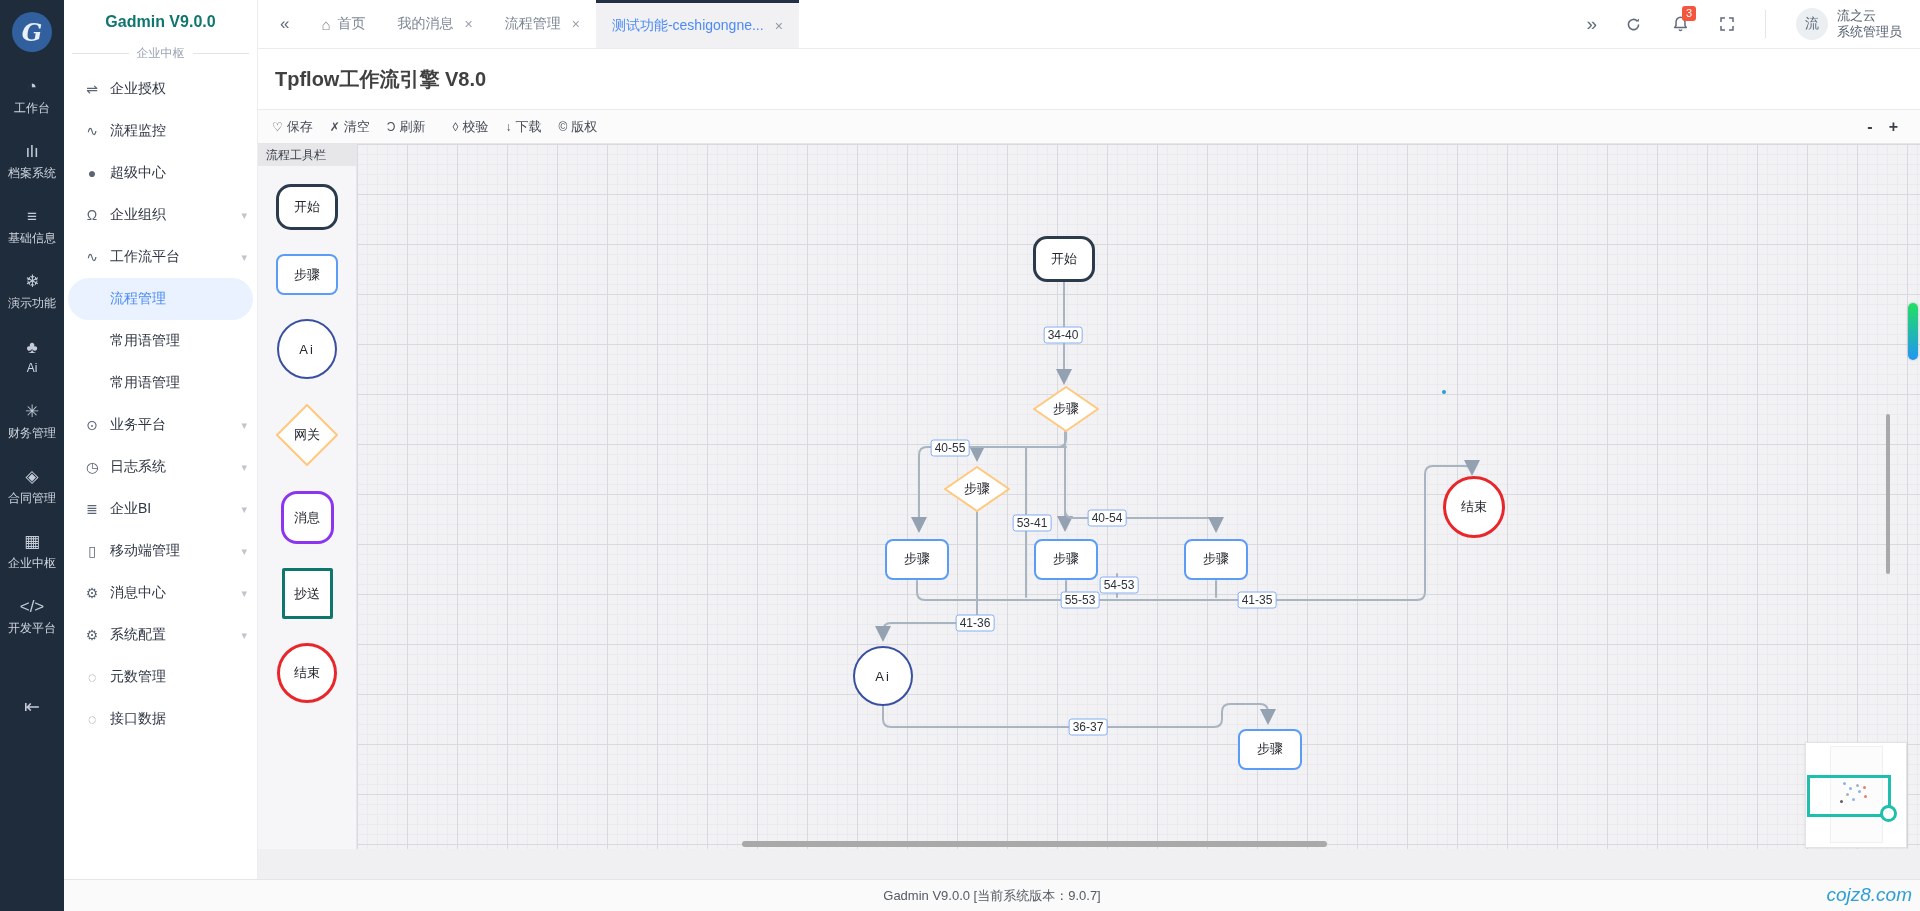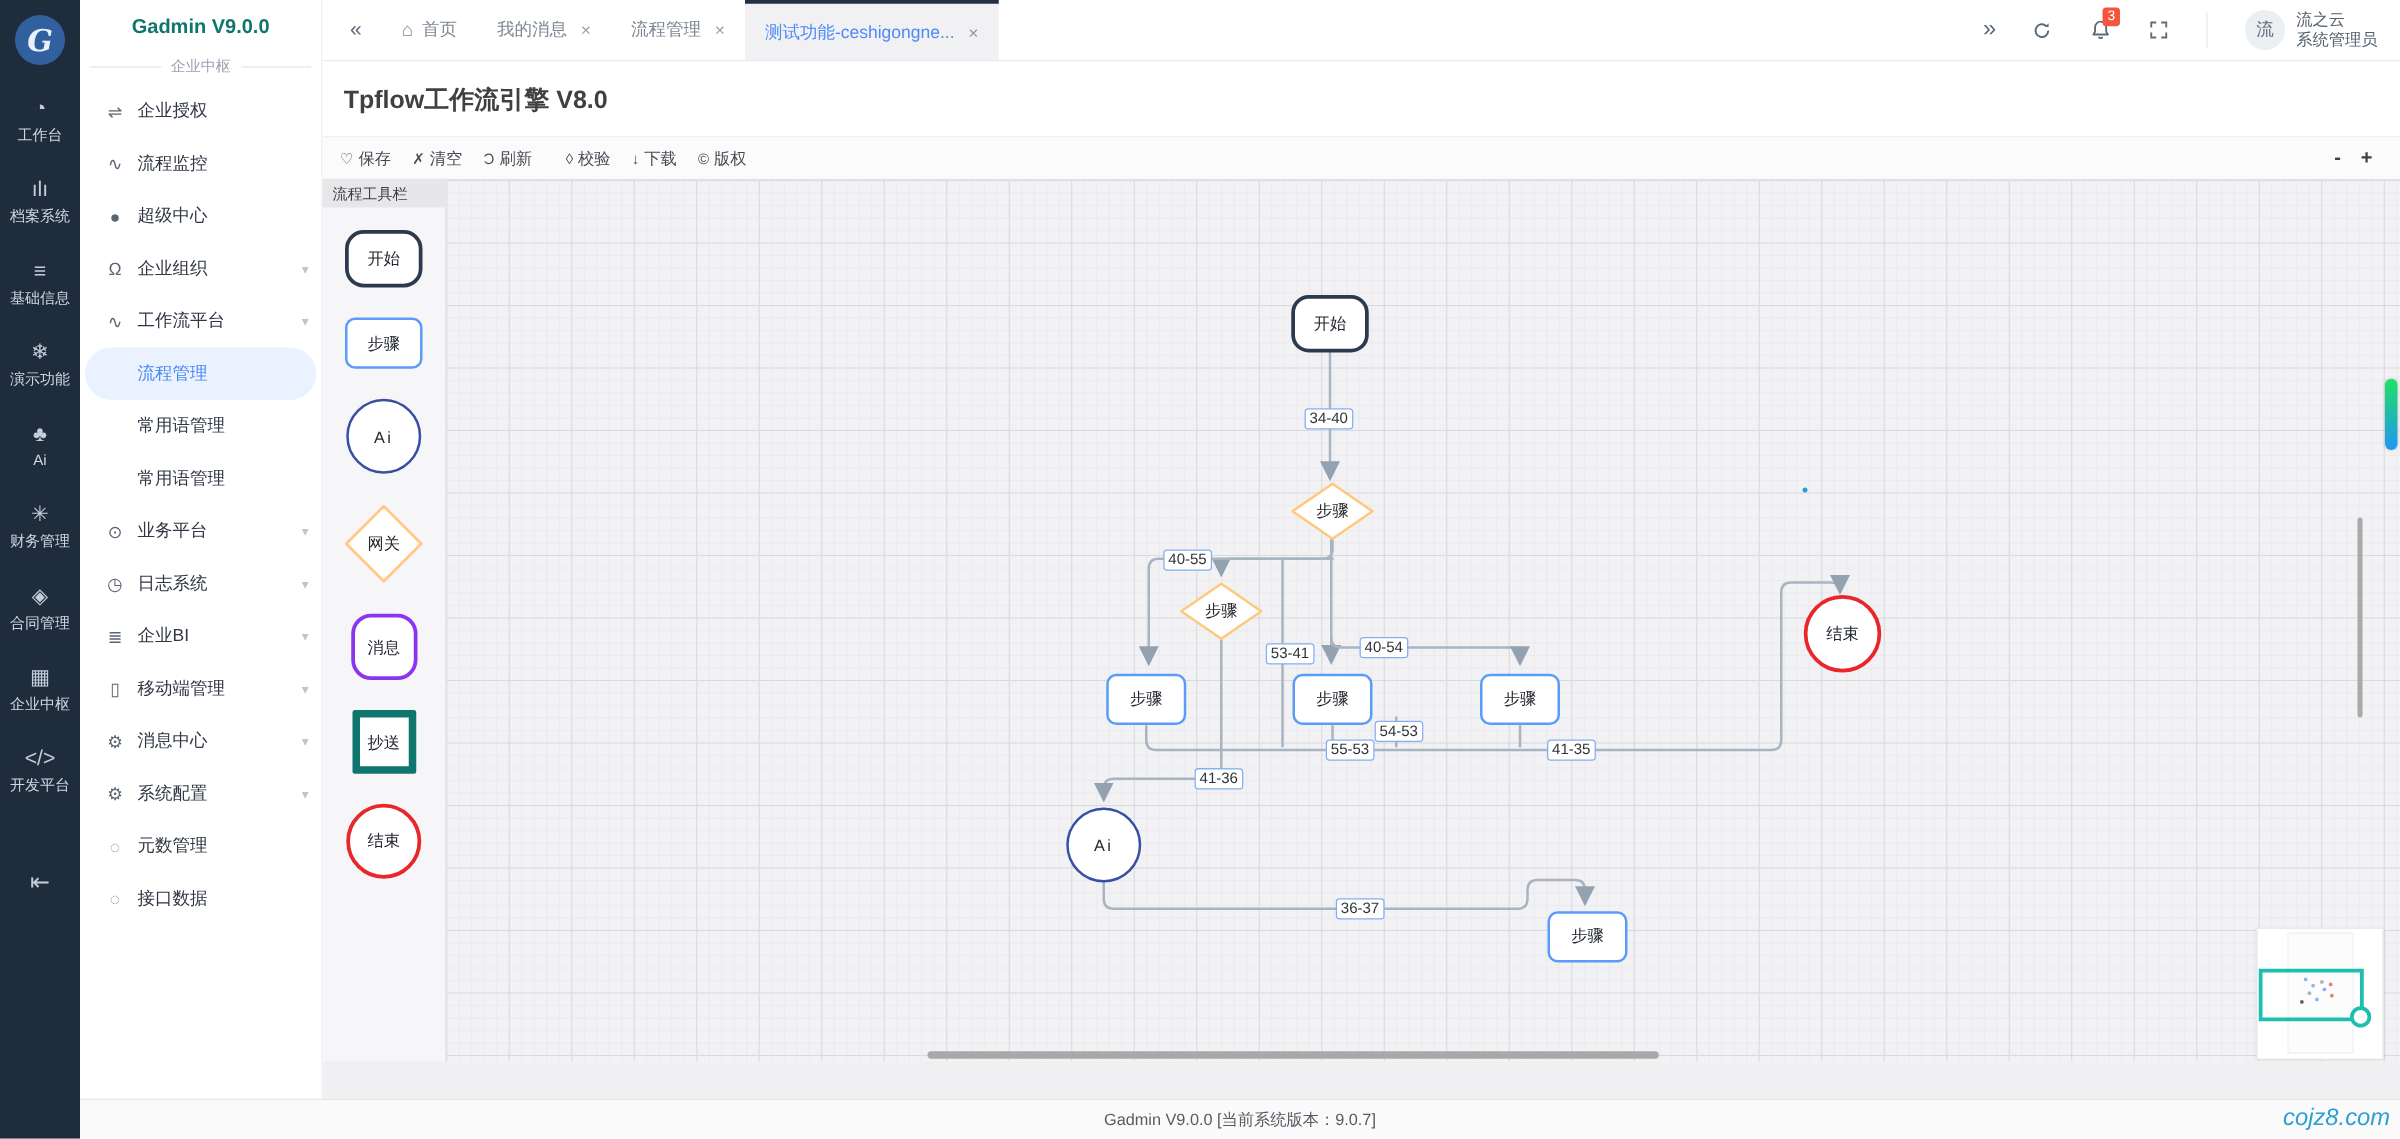--- a/index.html
+++ b/index.html
@@ -58,21 +58,21 @@
   .designer{height:705px;flex:0 0 705px;display:flex;min-width:0;}
   .palette{width:98px;flex:0 0 98px;background:#f6f6f8;border-right:1px solid #e8e8eb;display:flex;flex-direction:column;}
   .pal-head{height:22px;background:#e7e7ea;color:#3a3f48;font-size:12px;line-height:22px;padding-left:8px;}
   #pal-list{display:flex;flex-direction:column;align-items:center;padding-top:18px;gap:24px;}
   .pal-item{cursor:grab;display:flex;align-items:center;justify-content:center;}
   .shape{display:flex;align-items:center;justify-content:center;font-size:13px;color:#23272e;background:#fff;box-sizing:border-box;}
   .shape-start{width:62px;height:46px;border:3px solid #2b3a4d;border-radius:15px;}
   .shape-step{width:62px;height:41px;border:2px solid #5b9cf8;border-radius:8px;}
   .shape-ai{width:60px;height:60px;border:2px solid #3950a2;border-radius:50%;letter-spacing:2px;}
   .shape-message{width:53px;height:53px;border:3px solid #8b35f0;border-radius:16px;}
-  .shape-copy{width:51px;height:51px;border:6px solid #0f766e;border-radius:2px;}
+  .shape-copy{width:51px;height:51px;border:3px solid #0f766e;border-radius:2px;}
   .shape-end{width:60px;height:60px;border:3px solid #e8272b;border-radius:50%;}
   .gw{position:relative;}
   .gw .pal-label{position:absolute;left:0;top:0;width:100%;height:100%;display:flex;align-items:center;justify-content:center;font-size:13px;color:#23272e;}
   
   .canvas{flex:1;position:relative;overflow:hidden;background-color:#f2f2f4;
     background-image:
       linear-gradient(#d9d9e0 1px,transparent 1px),
       linear-gradient(90deg,#d9d9e0 1px,transparent 1px),
       linear-gradient(#eaeaef 1px,transparent 1px),
       linear-gradient(90deg,#eaeaef 1px,transparent 1px);

